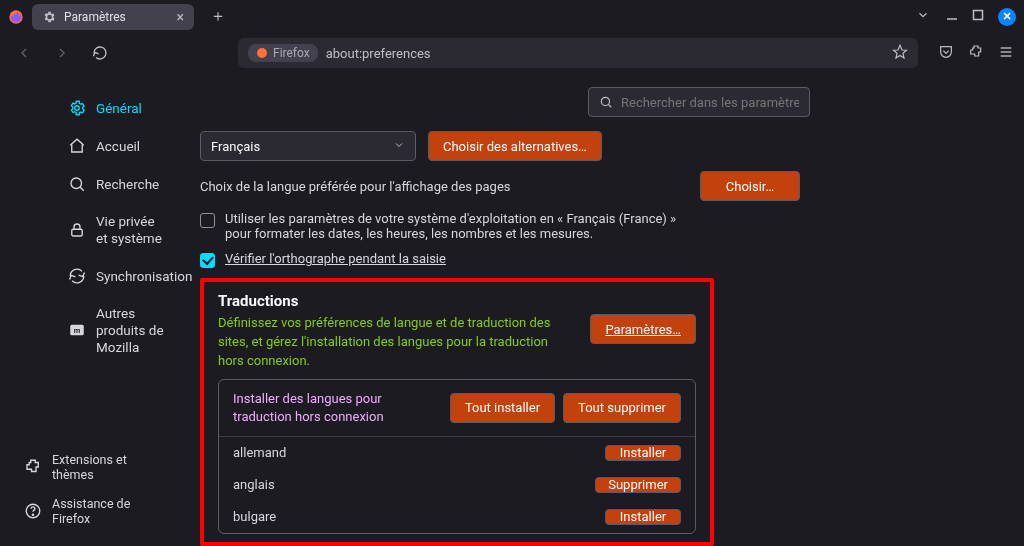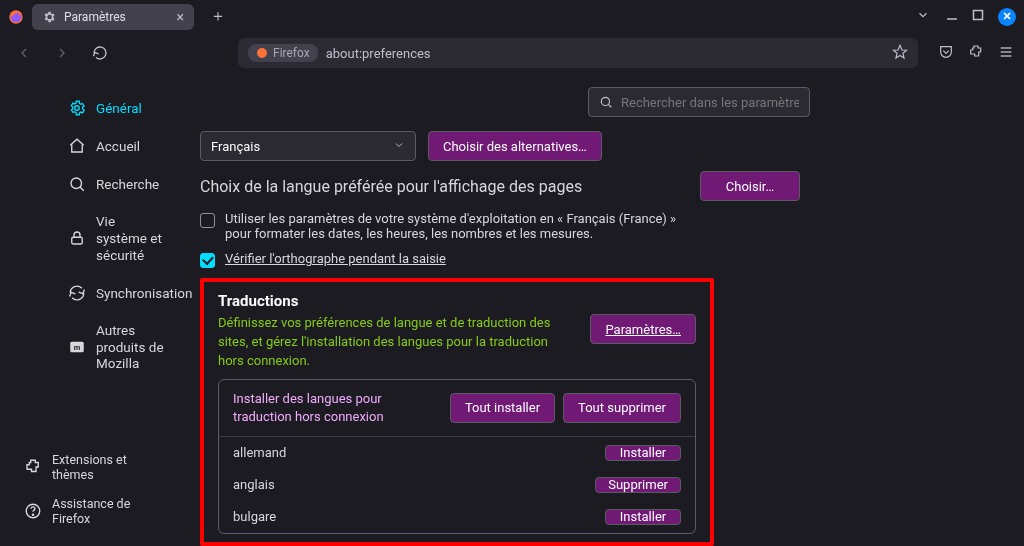--- a/index.html
+++ b/index.html
@@ -40,23 +40,23 @@
   .sidebar-bottom .sidebar-item { font-size:12.5px; padding:6px 8px; }
 
   .main-panel { flex:1; padding: 14px 36px 0 10px; overflow:hidden; position:relative; }
   .search-row { display:flex; justify-content:flex-end; margin-bottom:14px; padding-right: 178px; }
   .search-box { width:222px; height:30px; background:#2b2a33; border:1px solid #5b5b66; border-radius:4px; display:flex; align-items:center; padding:0 10px; gap:8px; color:#bfbfc9; }
   .search-box input { background:transparent; border:none; outline:none; color:#fbfbfe; font-size:13px; flex:1; }
 
   .setting-row { display:flex; align-items:center; gap:12px; margin-bottom:10px; }
   .select-control { background:#2b2a33; border:1px solid #5b5b66; border-radius:4px; height:30px; padding:0 10px; display:flex; align-items:center; justify-content:space-between; gap:20px; min-width:216px; font-size:13px; }
   .select-control .chev { color:#bfbfc9; }
-  .btn { background:#701a75; border:1px solid #5b5b66; border-radius:4px; height:30px; padding:0 14px; display:inline-flex; align-items:center; justify-content:center; font-size:13px; color:#fbfbfe; cursor:pointer; white-space:nowrap; }
-
-  .row-text { color:#d7d7db; font-size:16px; margin-bottom:10px; }
+  .btn { background:#c2410c; border:1px solid #5b5b66; border-radius:4px; height:30px; padding:0 14px; display:inline-flex; align-items:center; justify-content:center; font-size:13px; color:#fbfbfe; cursor:pointer; white-space:nowrap; }
+
+  .row-text { color:#d7d7db; font-size:13px; margin-bottom:10px; }
   .row-inline { display:flex; align-items:center; justify-content:space-between; gap:18px; margin-bottom:10px; }
 
   .checkbox-row { display:flex; align-items:flex-start; gap:10px; margin:8px 0 10px 0; color:#d7d7db; }
   .chk { width:15px; height:15px; border:1.5px solid #8f8f9d; border-radius:3px; flex-shrink:0; margin-top:2px; display:flex; align-items:center; justify-content:center; }
   .chk.checked { background:#00ddff; border-color:#00ddff; }
   .chk.checked::after { content:""; width:8px; height:5px; border-left:2px solid #1c1b22; border-bottom:2px solid #1c1b22; transform: rotate(-48deg) translate(1px,-1px); }
   .chk-label .ul { text-decoration:underline; }
 
   .highlight-box { border:4px solid #ff0000; border-radius:2px; padding:10px 14px 8px 14px; margin-right:86px; }
   .section-title { font-weight:700; font-size:15px; margin-bottom:4px; }
@@ -180,21 +180,21 @@
             <circle cx="11" cy="11" r="7"></circle>
             <line x1="21" y1="21" x2="16" y2="16"></line>
           </svg>
         <span>Recherche</span>
       </div>
       <div class="sidebar-item">
         <svg viewBox="0 0 24 24" fill="none" stroke="#d7d7db" stroke-width="1.8">
             <rect x="5" y="11" width="14" height="9" rx="2"></rect>
             <path d="M8 11V8a4 4 0 1 1 8 0v3"></path>
           </svg>
-        <span class="multi">Vie système et sécurité</span>
+        <span class="multi">Vie privée et système</span>
       </div>
       <div class="sidebar-item">
         <svg viewBox="0 0 24 24" fill="none" stroke="#d7d7db" stroke-width="1.8">
             <path d="M21 12a9 9 0 0 1-15.5 6.3"></path>
             <polyline points="3 18 3 12 9 12" transform="rotate(20 6 15)"></polyline>
             <path d="M3 12a9 9 0 0 1 15.5-6.3"></path>
             <polyline points="21 6 21 12 15 12" transform="rotate(20 18 9)"></polyline>
           </svg>
         <span>Synchronisation</span>
       </div>

